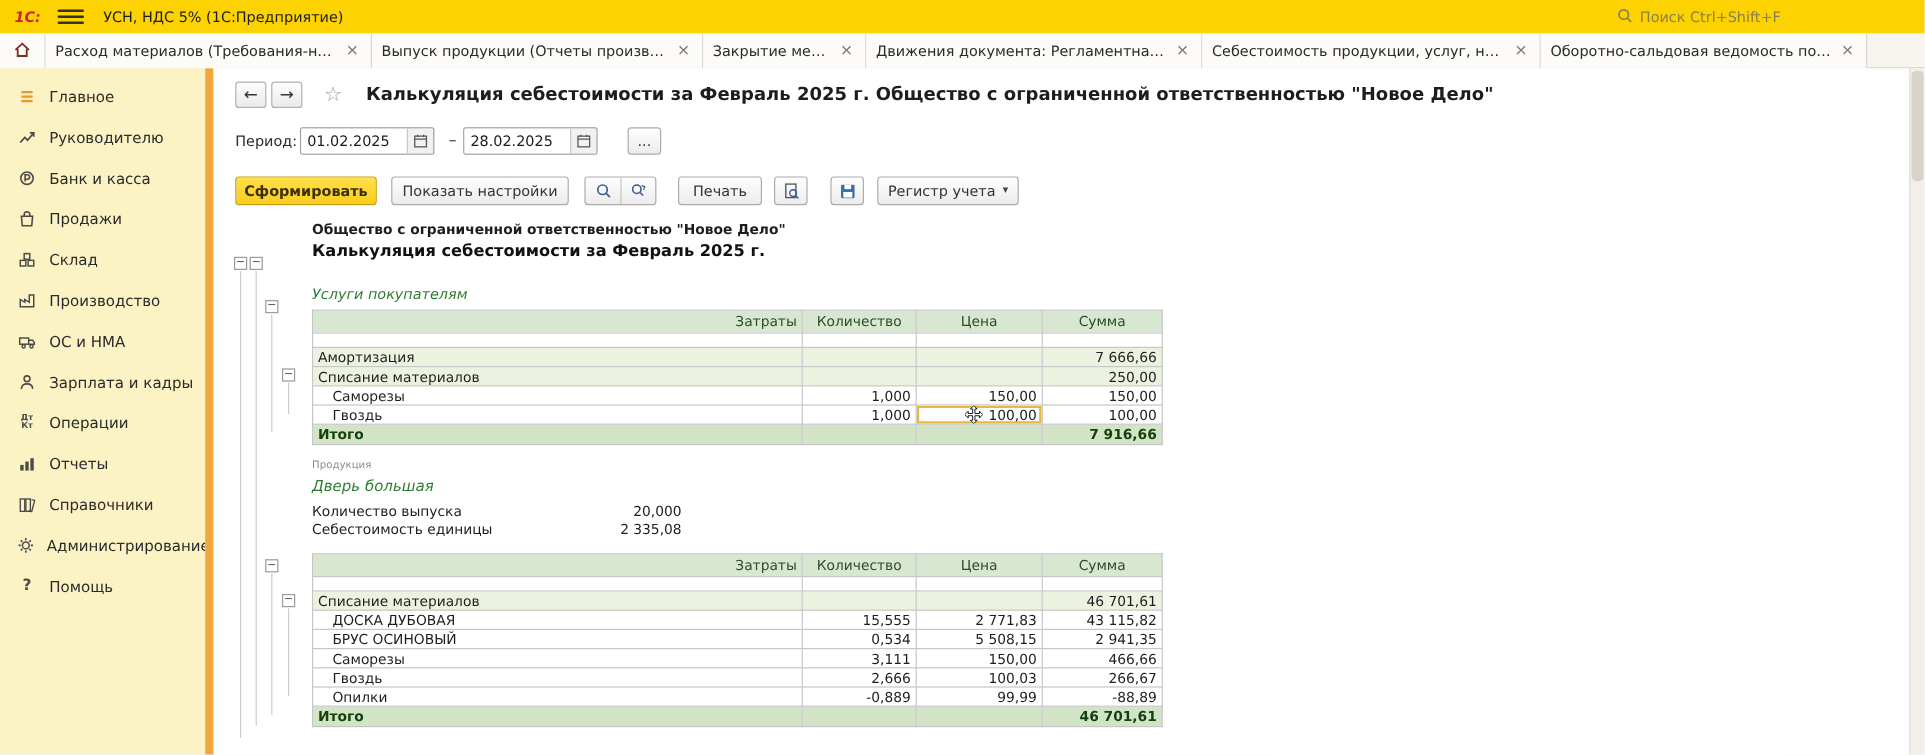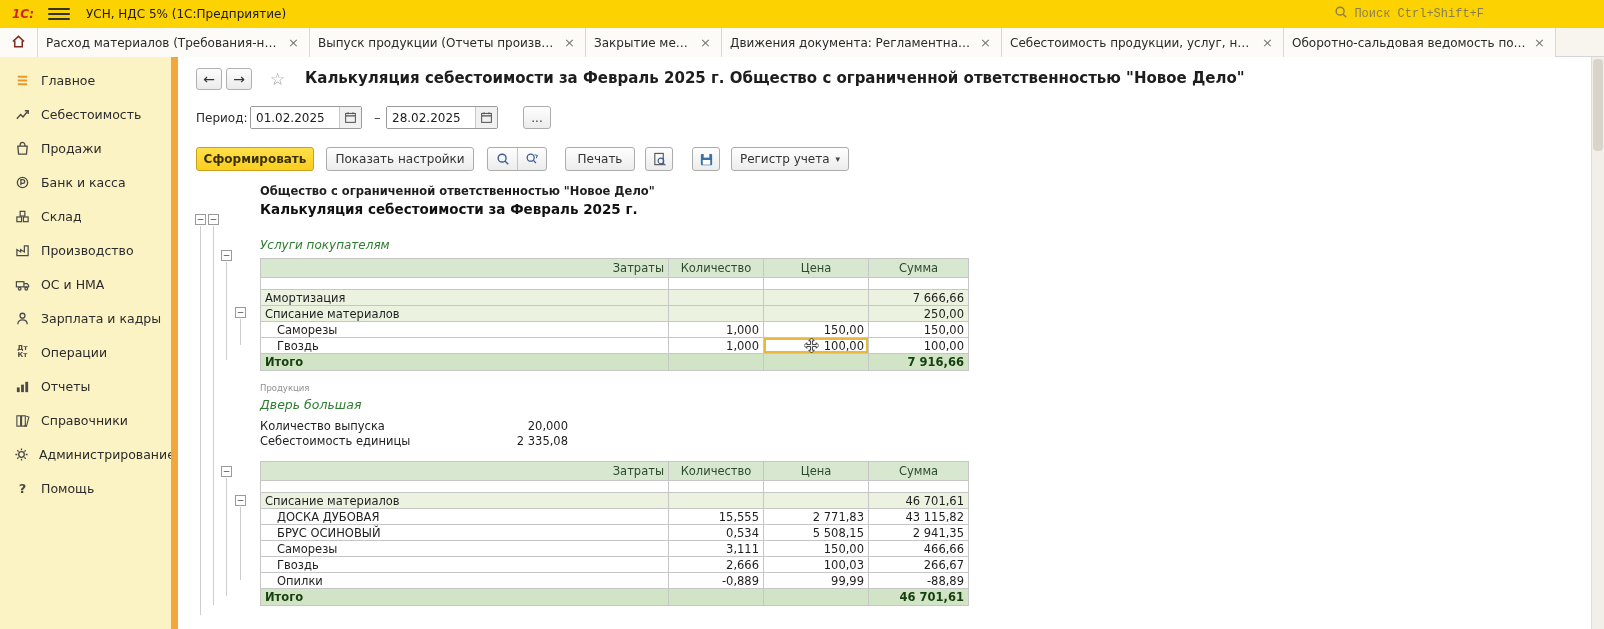--- a/index.html
+++ b/index.html
@@ -6,21 +6,21 @@
   html,body { background:#e9e9e9; }
   body { font-family:"DejaVu Sans","Liberation Sans",sans-serif; }
   #app { position:relative; width:1604px; height:629px; background:#fff; overflow:hidden; }
 
   
   .topbar { position:absolute; left:0; top:0; width:1604px; height:28px; background:#fcd200; display:flex; align-items:center; }
   .logo { font-weight:bold; font-style:italic; color:#d31f2c; font-size:12px; margin:0 14px 0 12px; }
   .hamb { width:22px; height:18px; display:flex; flex-direction:column; justify-content:center; gap:3px; margin-right:16px; cursor:pointer; }
   .hamb b { display:block; height:2px; background:#333; border-radius:1px; }
   .win-title { font-size:12px; color:#1c1c1c; }
-  .gsearch { position:absolute; right:120px; top:4px; height:20px; display:flex; align-items:center; gap:6px; color:#8a7f4e; font-size:12px; cursor:text;font-family:Liberation Mono, monospace; }
+  .gsearch { position:absolute; right:120px; top:4px; height:20px; display:flex; align-items:center; gap:6px; color:#8a7f4e; font-size:12px; cursor:text; }
 
   
   .tabbar { position:absolute; left:0; top:28px; width:1604px; height:29px; background:#f7f5ee; border-bottom:1px solid #d5d5d5; display:flex; }
   .tab { height:29px; display:flex; align-items:center; gap:6px; padding:0 8px; background:#fcfbf7; border-right:1px solid #d8d8d8; font-size:12px; color:#2a2a2a; cursor:pointer; overflow:hidden; }
   .tab .tlabel { white-space:nowrap; overflow:hidden; text-overflow:ellipsis; flex:1; }
   .tab .tclose { color:#777; font-size:13px; padding:0 2px; cursor:pointer; }
   .tab.home { width:38px; justify-content:center; }
 
   
   .sidebar { position:absolute; left:0; top:57px; width:171px; height:572px; background:#fcf3c4; padding-top:6px; overflow:hidden; }
@@ -150,39 +150,39 @@
         </span>
       <span class="sl">Главное</span>
     </div>
     <div class="side-item">
       <span class="si">
           <svg width="15" height="15" viewBox="0 0 16 16" stroke="#4a4a4a" stroke-width="1.5" fill="none">
             <path d="M2 12.5l4-4.5 2.5 2.5L14 4"></path>
             <path d="M10.5 4H14v3.5"></path>
           </svg>
         </span>
-      <span class="sl">Себестоимость</span>
+      <span class="sl">Руководителю</span>
+    </div>
+    <div class="side-item">
+      <span class="si">
+          <svg width="15" height="15" viewBox="0 0 16 16" stroke="#4a4a4a" stroke-width="1.4" fill="none">
+            <circle cx="8" cy="8" r="5.5"></circle>
+            <path d="M6.3 11V5h2a2 2 0 010 4H6.3"></path>
+          </svg>
+        </span>
+      <span class="sl">Банк и касса</span>
     </div>
     <div class="side-item">
       <span class="si">
           <svg width="15" height="15" viewBox="0 0 16 16" stroke="#4a4a4a" stroke-width="1.4" fill="none">
             <path d="M3 5.5h10l-.8 8.5H3.8z"></path>
             <path d="M5.5 5.5V4a2.5 2.5 0 015 0v1.5"></path>
           </svg>
         </span>
       <span class="sl">Продажи</span>
-    </div>
-    <div class="side-item">
-      <span class="si">
-          <svg width="15" height="15" viewBox="0 0 16 16" stroke="#4a4a4a" stroke-width="1.4" fill="none">
-            <circle cx="8" cy="8" r="5.5"></circle>
-            <path d="M6.3 11V5h2a2 2 0 010 4H6.3"></path>
-          </svg>
-        </span>
-      <span class="sl">Банк и касса</span>
     </div>
     <div class="side-item">
       <span class="si">
           <svg width="15" height="15" viewBox="0 0 16 16" stroke="#4a4a4a" stroke-width="1.3" fill="none">
             <rect x="2" y="8.5" width="5" height="5"></rect>
             <rect x="9" y="8.5" width="5" height="5"></rect>
             <rect x="5.5" y="2.5" width="5" height="5"></rect>
           </svg>
         </span>
       <span class="sl">Склад</span>

